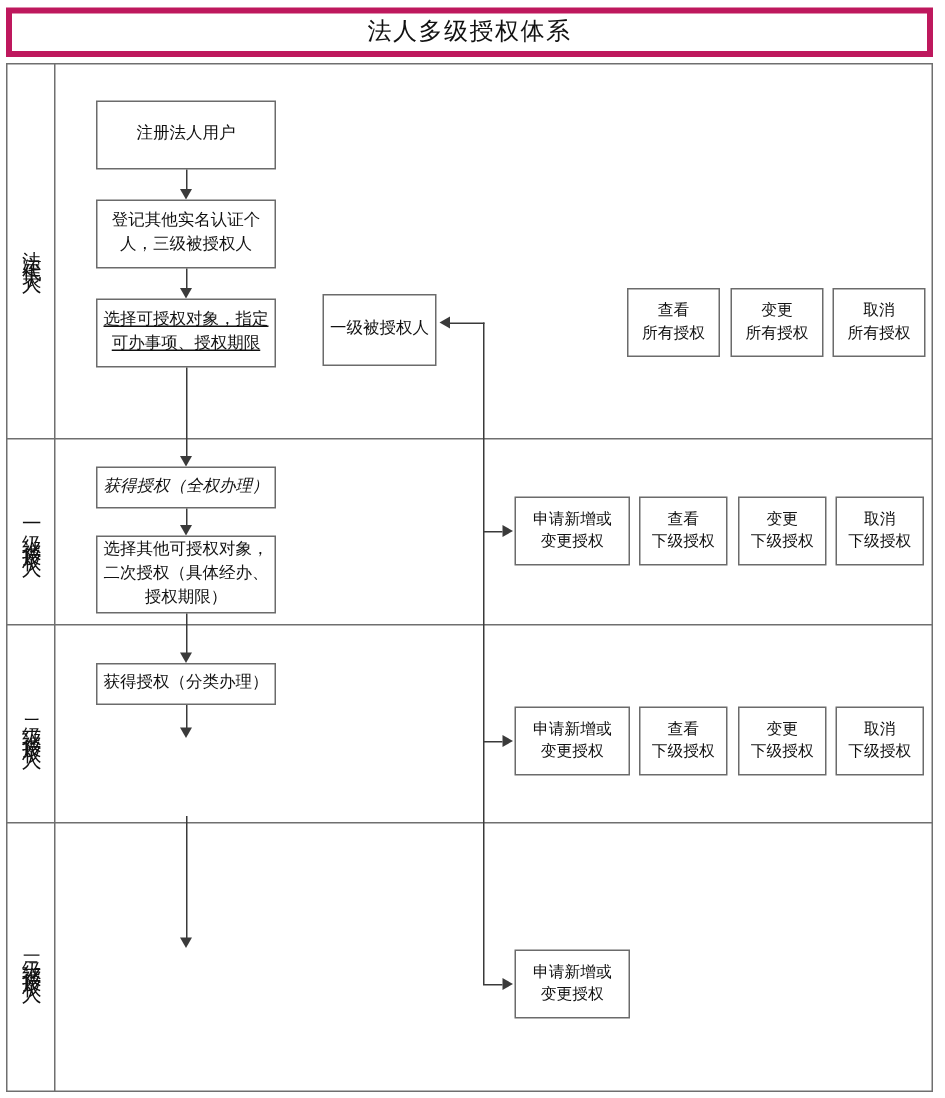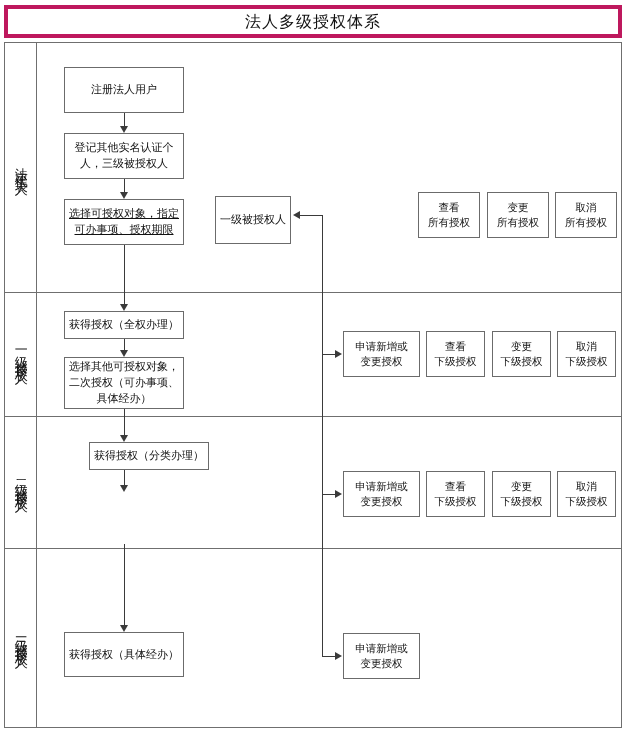--- a/index.html
+++ b/index.html
@@ -196,26 +196,26 @@
     <span>所有授权</span>
   </div>
   <div class="node small" style="left:555px; top:192px; width:62px; height:46px; flex-direction:column;">
     <span>取消</span>
     <span>所有授权</span>
   </div>
 
   <div class="v-line" style="left:124px; top:245px; height:63px;"></div>
   <div class="arrow-down" style="left:120px; top:304px;"></div>
 
-  <div class="node" style="left:64px; top:311px; width:120px; height:28px;">获得授权（全权办理）</div>
+  <div class="node" style="left:64px; top:311px; width:120px; height:28px;font-style:italic;">获得授权（全权办理）</div>
 
   <div class="v-line" style="left:124px; top:339px; height:15px;"></div>
   <div class="arrow-down" style="left:120px; top:350px;"></div>
 
-  <div class="node" style="left:64px; top:357px; width:120px; height:52px;">选择其他可授权对象，二次授权（可办事项、具体经办）</div>
+  <div class="node" style="left:64px; top:357px; width:120px; height:52px;">选择其他可授权对象，二次授权（具体经办、授权期限）</div>
 
   <div class="h-line" style="left:322px; top:354px; width:13px;"></div>
   <div class="arrow-right" style="left:335px; top:350px;"></div>
 
   <div class="node small" style="left:343px; top:331px; width:77px; height:46px; flex-direction:column;">
     <span>申请新增或</span>
     <span>变更授权</span>
   </div>
   <div class="node small" style="left:426px; top:331px; width:59px; height:46px; flex-direction:column;">
     <span>查看</span>
@@ -226,21 +226,21 @@
     <span>下级授权</span>
   </div>
   <div class="node small" style="left:557px; top:331px; width:59px; height:46px; flex-direction:column;">
     <span>取消</span>
     <span>下级授权</span>
   </div>
 
   <div class="v-line" style="left:124px; top:409px; height:30px;"></div>
   <div class="arrow-down" style="left:120px; top:435px;"></div>
 
-  <div class="node" style="left:64px; top:442px; width:120px; height:28px;margin-left:25px;">获得授权（分类办理）</div>
+  <div class="node" style="left:64px; top:442px; width:120px; height:28px;">获得授权（分类办理）</div>
 
   <div class="v-line" style="left:124px; top:470px; height:19px;"></div>
   <div class="arrow-down" style="left:120px; top:485px;"></div>
 
 
   <div class="h-line" style="left:322px; top:494px; width:13px;"></div>
   <div class="arrow-right" style="left:335px; top:490px;"></div>
 
   <div class="node small" style="left:343px; top:471px; width:77px; height:46px; flex-direction:column;">
     <span>申请新增或</span>
@@ -255,21 +255,20 @@
     <span>下级授权</span>
   </div>
   <div class="node small" style="left:557px; top:471px; width:59px; height:46px; flex-direction:column;">
     <span>取消</span>
     <span>下级授权</span>
   </div>
 
   <div class="v-line" style="left:124px; top:544px; height:85px;"></div>
   <div class="arrow-down" style="left:120px; top:625px;"></div>
 
-  <div class="node" style="left:64px; top:632px; width:120px; height:45px;">获得授权（具体经办）</div>
 
   <div class="h-line" style="left:322px; top:656px; width:13px;"></div>
   <div class="arrow-right" style="left:335px; top:652px;"></div>
 
   <div class="node small" style="left:343px; top:633px; width:77px; height:46px; flex-direction:column;">
     <span>申请新增或</span>
     <span>变更授权</span>
   </div>
 
 </div>

